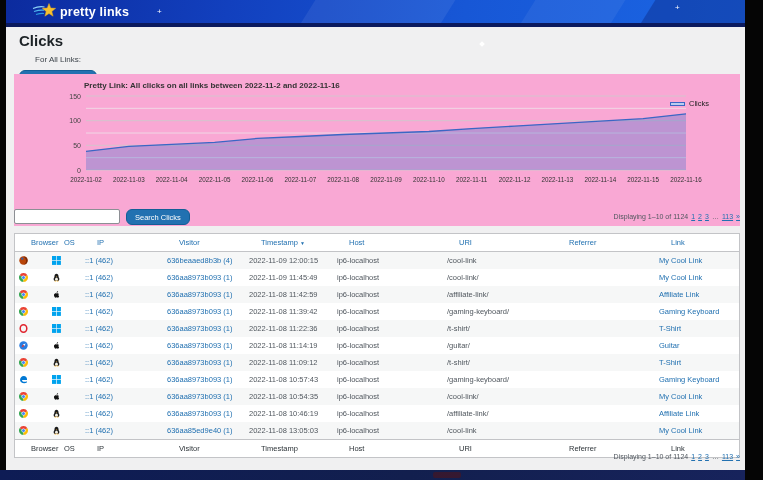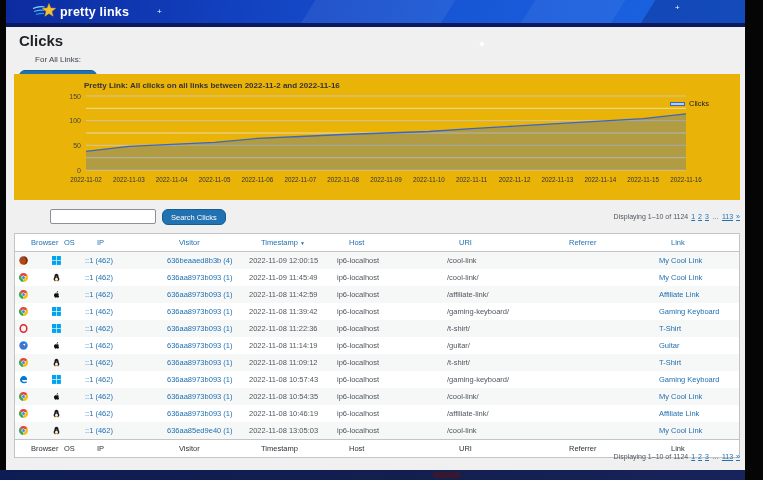--- a/index.html
+++ b/index.html
@@ -30,31 +30,31 @@
   
   .page-title { position:absolute; left:13px; top:32px; font-size:15px; font-weight:600;
                 color:#1d2327; }
   .forall { position:absolute; left:13px; top:55px; display:flex; align-items:center; gap:6px;
             font-size:8px; color:#3c434a;flex-direction:column; }
   .btn { background:#2271b1; color:#fff; border:1px solid #135e96; border-radius:6px;
          font-size:7.5px; padding:2.5px 8px; cursor:pointer;
          font-family:"Liberation Sans", sans-serif;text-align:right; }
 
   
-  .chart-panel { position:absolute; left:8px; top:74px; width:726px; height:126px;
-                 background:#eab308; }
+  .chart-panel { position:absolute; left:8px; top:74px; width:726px; height:152px;
+                 background:#f9a8d4; }
   .chart-title { position:absolute; left:70px; top:7px; font-size:8px; font-weight:bold;
                  color:#333; }
   #chart-svg { position:absolute; left:32px; top:20px; }
   .legend { position:absolute; left:656px; top:25px; display:flex; align-items:center; gap:4px; }
   .legend-swatch { width:15px; height:4px; background:#b9cdf0; border:1px solid #3b66c4; }
   .legend-label { font-size:7.5px; color:#222; }
 
   
-  .search-row { position:absolute; left:20px; top:209px; display:flex; gap:6px;padding-left:24px; }
+  .search-row { position:absolute; left:8px; top:209px; display:flex; gap:6px; }
   .search-input { width:106px; height:15px; border:1px solid #8c8f94; border-radius:2px;
                   background:#fff; font-size:8px; padding:0 4px; }
   .pagination { position:absolute; right:5px; font-size:7px; color:#50575e;
                 display:flex; gap:3px; align-items:center; }
   .pagination.top { top:213px; }
   .pagination.bottom { top:453px; }
   .pagination a { color:#2271b1; text-decoration:underline; }
   .pagination .ellipsis { color:#50575e; }
 
   

